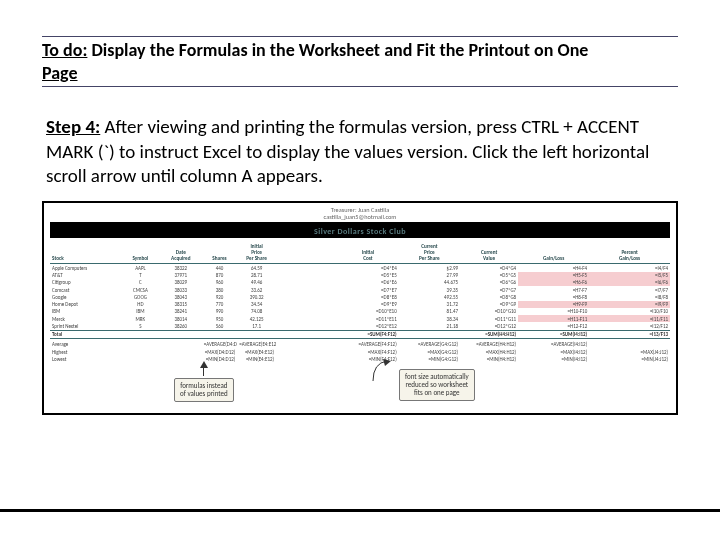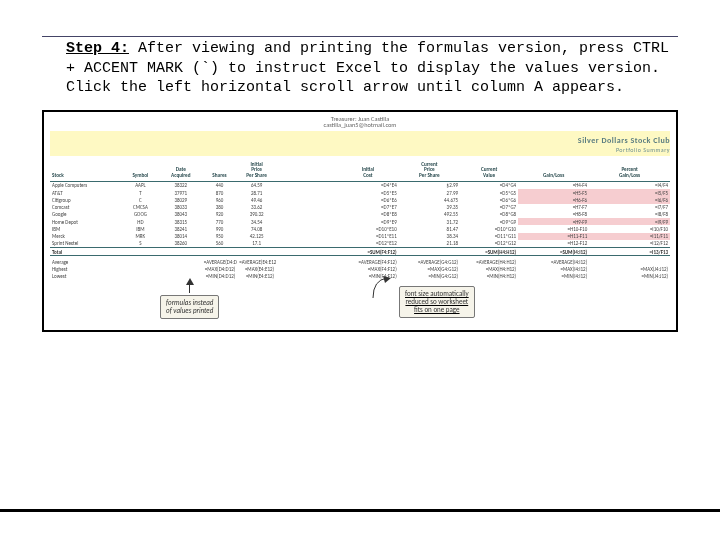--- a/index.html
+++ b/index.html
@@ -2,71 +2,76 @@
 <html><head>
 <meta charset="utf-8">
 <style>
   * { box-sizing: border-box; margin: 0; padding: 0; }
   html, body { width: 720px; height: 540px; background: #fff; font-family: Calibri, Arial, sans-serif; color: #000; }
   .page { width: 720px; height: 540px; position: relative; padding: 36px 42px 0 42px; }
   .rule-top { border-top: 1.5px solid #446; margin-bottom: 2px; }
   .title-block { border-bottom: 1.5px solid #446; padding-bottom: 2px; margin-bottom: 28px; }
   .title { font-size: 18px; font-weight: 700; line-height: 1.25; }
   .title .u { text-decoration: underline; }
-  .step { font-size: 15px; line-height: 1.3; margin: 0 8px 12px 24px; font-family: Liberation Mono, monospace; }
+  .step { font-size: 19px; line-height: 1.3; margin: 0 8px 12px 4px; }
   .step .lead { font-weight: 700; text-decoration: underline; }
   .fig-wrap { border: 2.5px solid #000; margin: 0 0 0 0; padding: 4px 6px 8px 6px; position: relative; }
   .treasurer { text-align: center; font-size: 6px; color: #666; line-height: 1.1; transform: scaleX(1.05); }
-  .banner { background: #fef9c3; text-align: right; padding: 4px 0 2px 0; margin-top: 2px; }
+  .banner { background: #000000; text-align: center; padding: 4px 0 2px 0; margin-top: 2px; }
   .banner .t1 { font-size: 8px; color: #5a7c80; font-weight: 700; letter-spacing: .5px; }
   .banner .t2 { font-size: 6px; color: #6b8e91; letter-spacing: .5px; margin-top: 1px; }
   table.sheet { border-collapse: collapse; width: 100%; margin-top: 2px; table-layout: fixed; }
   table.sheet th { border-bottom: 1px solid #3a6a6e; font-size: 5.2px; font-weight: 700; color: #2b4c50; padding: 4px 2px 2px 2px; text-align: center; vertical-align: bottom; line-height: 1.1; }
   table.sheet td { font-size: 5px; color: #444; padding: 0.5px 2px; white-space: nowrap; overflow: hidden; line-height: 1.25; }
   table.sheet td.l { text-align: left; }
   table.sheet td.c { text-align: center; }
   table.sheet td.r { text-align: right; }
   table.sheet tr.total td { border-top: 1px solid #3a6a6e; border-bottom: 1px solid #3a6a6e; font-weight: 600; color: #333; }
   .red { color: #b02a2a; }
   .stats { margin-top: 4px; }
   .stats tr td { font-size: 5px; padding: 0.5px 2px; color: #444; white-space: nowrap; }
   .stats tr td.r { text-align: right; }
   .callout { display: inline-block; border: 1px solid #777; background: #f6f4ea; font-size: 7px; color: #333; padding: 3px 5px; border-radius: 2px; text-align: center; line-height: 1.15; }
   .callouts-row { position: relative; height: 40px; margin-top: 2px; }
   .arrow-up { width: 0; height: 0; border-left: 4px solid transparent; border-right: 4px solid transparent; border-bottom: 7px solid #333; display: inline-block; }
   .arrow-line { width: 1px; background: #333; display: inline-block; }
-  .pointer-left { position: absolute; left: 110px; top: -4px; text-align: center; font-style: italic; }
+  .pointer-left { position: absolute; left: 124px; top: -4px; text-align: center; }
   .pointer-left .stick { display: flex; flex-direction: column; align-items: center; margin-bottom: 2px; }
-  .pointer-right { position: absolute; left: 315px; top: 0; display: flex; align-items: flex-start; text-decoration: underline; }
+  .pointer-right { position: absolute; left: 315px; top: 0; display: flex; align-items: flex-start; }
   .curve { width: 30px; height: 26px; position: relative; margin-right: 4px; }
   .curve svg { position: absolute; left: 0; top: -8px; }
   .fig-caption { text-align: center; font-size: 10px; font-weight: 700; color: #2b2b2b; margin-top: 3px; }
   .bottom-rule { position: absolute; left: 0; right: 0; bottom: 28px; border-top: 3px solid #000; }
   col.c0{width:11%} col.c1{width:6%} col.c2{width:6.5%} col.c3{width:5.5%} col.c4{width:6%} col.c5{width:9.5%} col.c6{width:9.5%} col.c7{width:9%} col.c8{width:11%} col.c9{width:12.5%}
   .stats col.s0{width:11%} .stats col.s1{width:6%} .stats col.s2{width:6.5%} .stats col.s3{width:5.5%} .stats col.s4{width:6%} .stats col.s5{width:9.5%} .stats col.s6{width:9.5%} .stats col.s7{width:9%} .stats col.s8{width:11%} .stats col.s9{width:12.5%}
 </style>
 </head>
 <body>
 
 <div class="page">
 
   <div class="rule-top"></div>
+  <div class="title-block">
+    <div class="title">
+      <span class="u">To do:</span><span> Display the Formulas in the Worksheet and Fit the Printout on One</span><br>
+      <span class="u">Page</span>
+    </div>
+  </div>
 
   <p class="step">
     <span class="lead">Step 4:</span><span> After viewing and printing the formulas version, press CTRL + ACCENT MARK (`) to instruct Excel to display the values version. Click the left horizontal scroll arrow until column A appears.</span>
   </p>
 
   <div class="fig-wrap">
     <div class="treasurer">
       <div>Treasurer: Juan Castilla</div>
       <div>castilla_juan5@hotmail.com</div>
     </div>
     <div class="banner">
       <div class="t1">Silver Dollars Stock Club</div>
-      <div class="t2">Portfolio Summary</div>
     </div>
 
     <table class="sheet">
       <colgroup>
           <col class="c0">
           <col class="c1">
           <col class="c2">
           <col class="c3">
           <col class="c4">
           <col class="c5">

